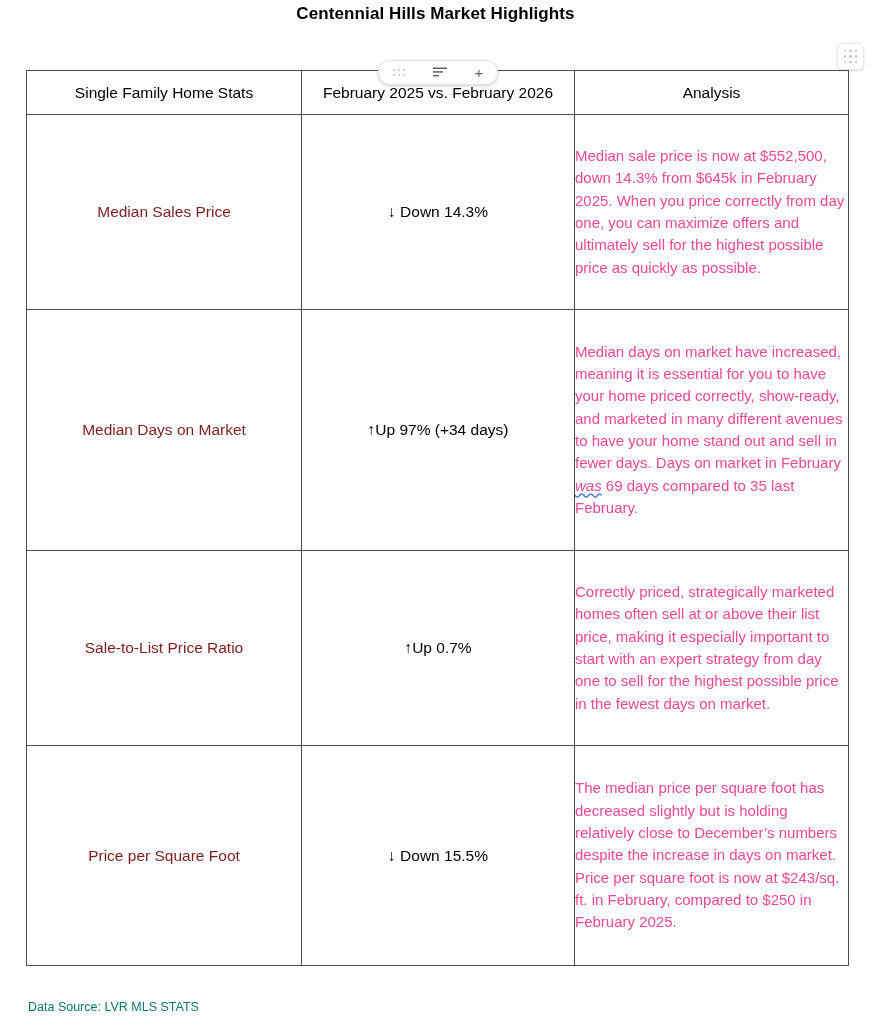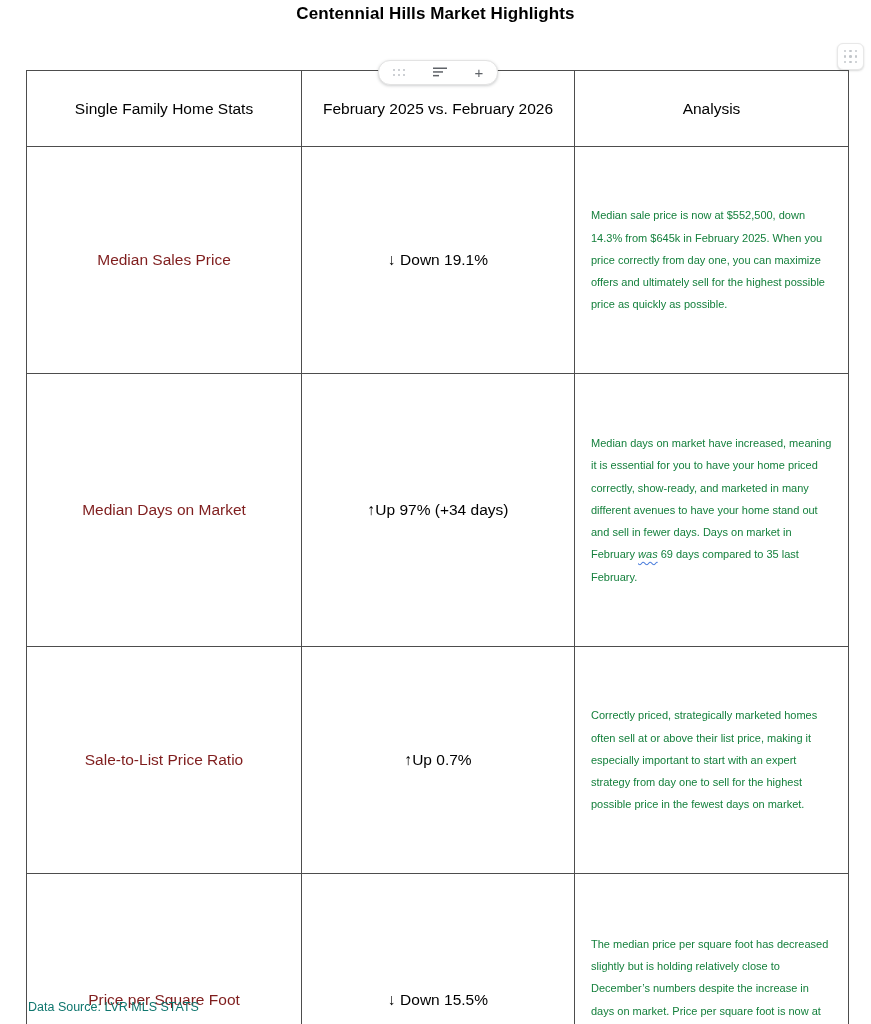--- a/index.html
+++ b/index.html
@@ -43,21 +43,21 @@
     width: 822px;
   }
   table.stats {
     border-collapse: collapse;
     width: 822px;
     table-layout: fixed;
     background: #fff;
   }
   table.stats td, table.stats th {
     border: 1px solid #4d4d4d;
-    padding: 16px;
+    padding: 0;
     vertical-align: middle;
     font-weight: normal;
   }
   .col-a { width: 275px; }
   .col-b { width: 273px; }
   .col-c { width: 274px; }
 
   .hdr-cell {
     height: 43px;
     text-align: center;
@@ -73,25 +73,25 @@
   }
   .value-cell {
     text-align: center;
     font-size: 15.5px;
     padding: 10px 10px;
     color: #000;
     white-space: nowrap;
   }
   .analysis-cell {
     text-align: left;
-    font-size: 11px;
+    font-size: 15px;
     line-height: 22.3px;
     padding: 12px 9px 12px 9px;
     vertical-align: top;
-    color: #15803d;
+    color: #ec4899;
   }
   .r1 td { height: 194px; }
   .r2 td { height: 240px; }
   .r3 td { height: 194px; margin-left: 32px; }
   .r4 td { height: 219px; margin-left: 31px; }
 
   .spell {
     text-decoration: underline wavy #4a7ddc;
     text-decoration-skip-ink: none;
     text-underline-offset: 2px;
@@ -232,21 +232,21 @@
       <thead>
         <tr>
           <th class="hdr-cell">Single Family Home Stats</th>
           <th class="hdr-cell">February 2025 vs. February 2026</th>
           <th class="hdr-cell">Analysis</th>
         </tr>
       </thead>
       <tbody>
         <tr class="r1">
           <td class="label-cell">Median Sales Price</td>
-          <td class="value-cell">↓ Down 19.1%</td>
+          <td class="value-cell">↓ Down 14.3%</td>
           <td class="analysis-cell">Median sale price is now at $552,500, down 14.3% from $645k in February 2025. When you price correctly from day one, you can maximize offers and ultimately sell for the highest possible price as quickly as possible.</td>
         </tr>
         <tr class="r2">
           <td class="label-cell">Median Days on Market</td>
           <td class="value-cell">↑Up 97% (+34 days)</td>
           <td class="analysis-cell"><span>Median days on market have increased, meaning it is essential for you to have your home priced correctly, show-ready, and marketed in many different avenues to have your home stand out and sell in fewer days. Days on market in February </span><span class="spell">was</span><span> 69 days compared to 35 last February.</span></td>
         </tr>
         <tr class="r3">
           <td class="label-cell">Sale-to-List Price Ratio</td>
           <td class="value-cell">↑Up 0.7%</td>

